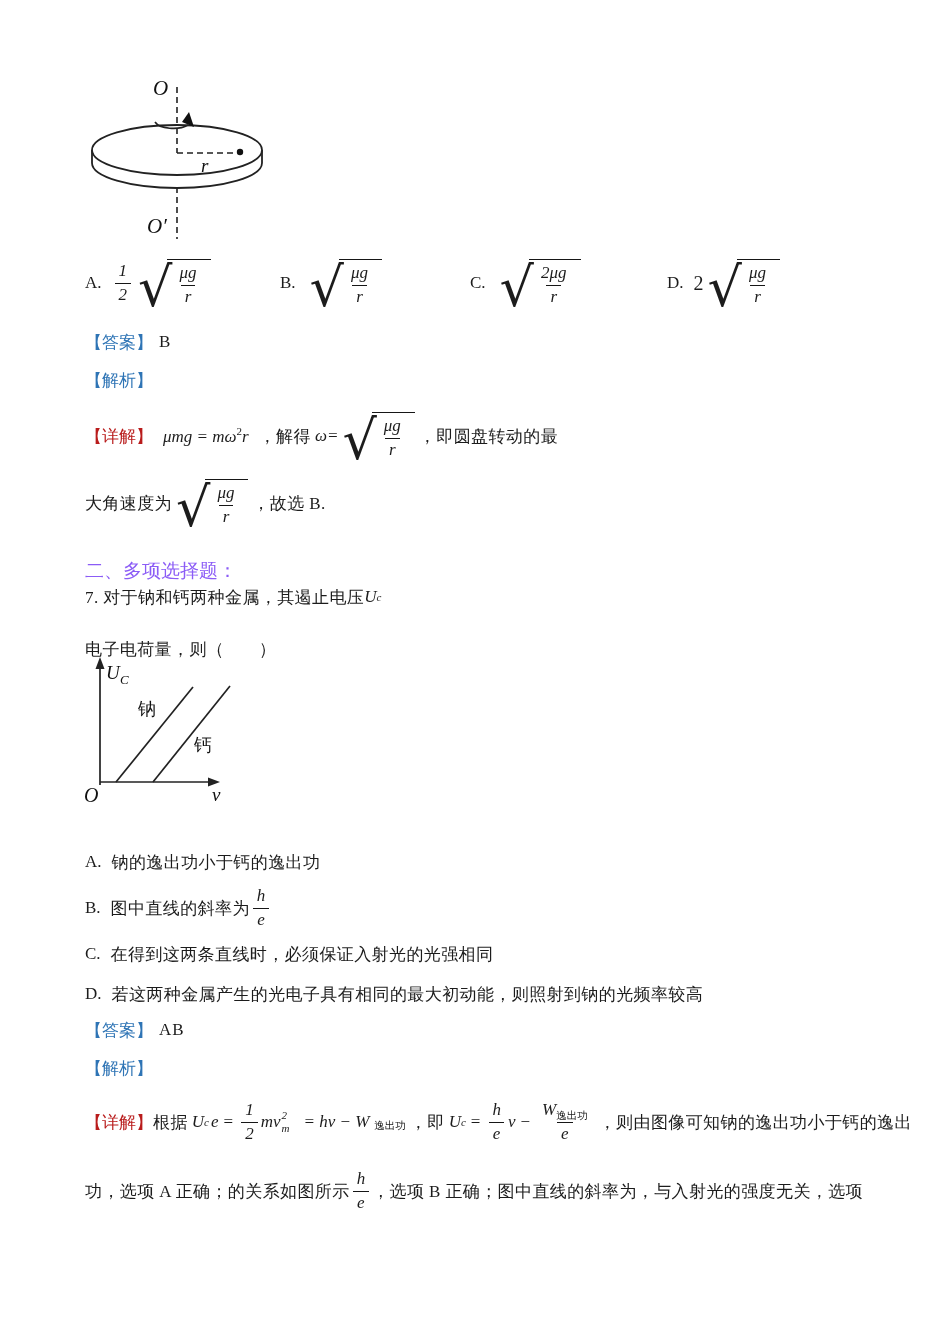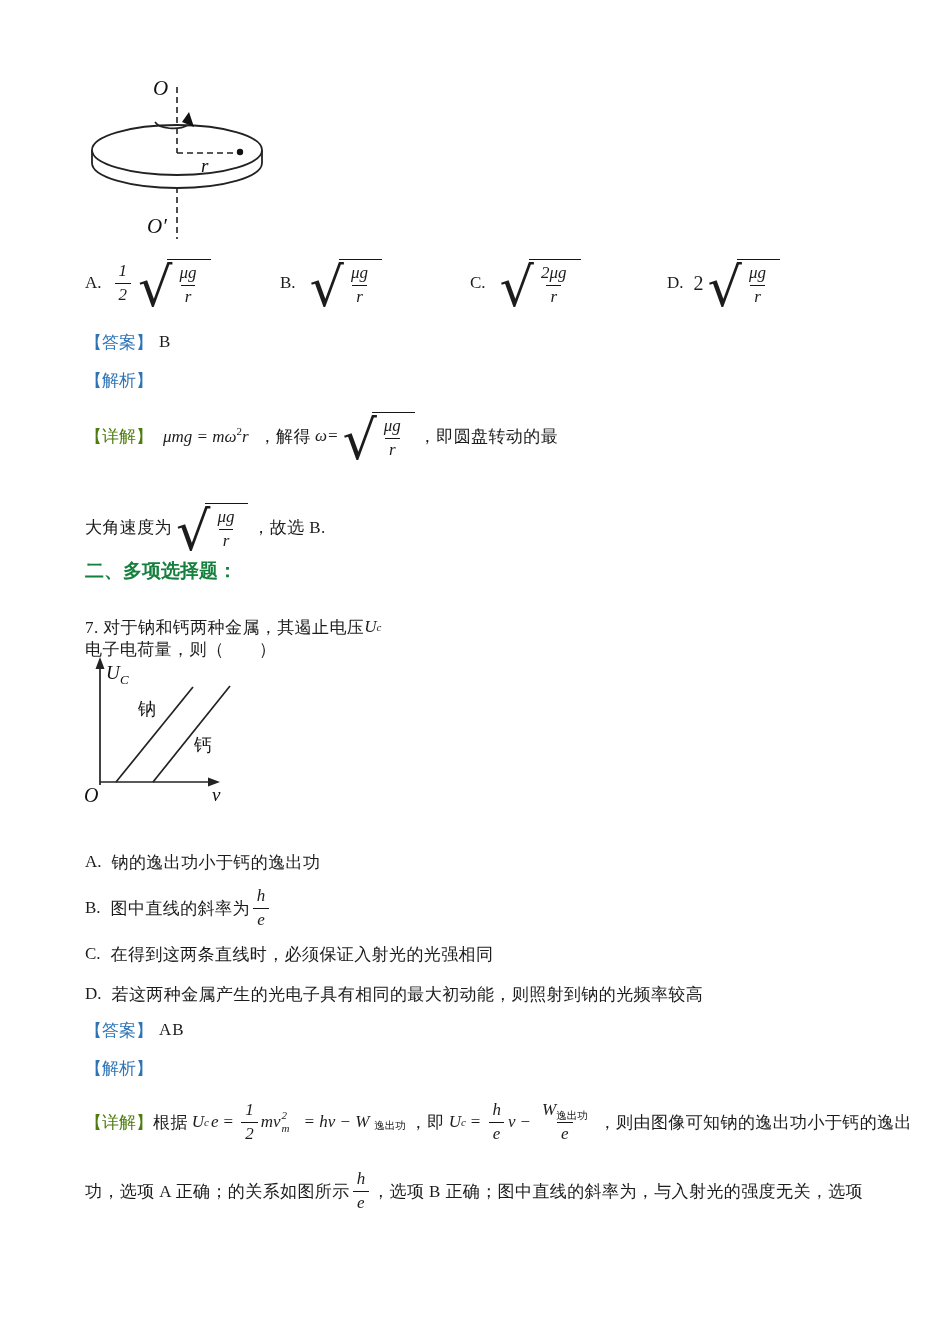--- a/index.html
+++ b/index.html
@@ -7,25 +7,25 @@
   .page {
     position:relative; width:950px; height:1344px; background:#fff;
     font-family:"Liberation Serif","DejaVu Serif",serif;
     color:#1c1c1c; font-size:17px; overflow:hidden;
   }
   .row {
     position:absolute; left:85px; display:flex; align-items:center;
     white-space:nowrap;
   }
   .tag-blue { color:#2E74B5; }
-  .tag-black { color:#4d7c0f; }
+  .tag-black { color:#b91c1c; }
   .ans-letter { margin-left:6px; letter-spacing:1px; }
   .section-header {
     font-family:"Liberation Sans","DejaVu Sans",sans-serif;
-    font-weight:bold; font-size:19px; color:#15803d;margin-top:18px;
+    font-weight:normal; font-size:19px; color:#8b5cf6;margin-top:18px;
   }
   i, .it { font-style:italic; }
   sub { font-size:11px; }
   sup { font-size:11px; }
   .cn-sub { font-size:10.5px; font-style:normal; position:relative; top:4px; }
   .op { margin:0 5px; font-style:italic; }
   .plain { font-style:normal; }
 
   
   .frac {
@@ -168,39 +168,39 @@
       <span class="radicand">
           <span class="frac">
         <span class="num">μg</span>
         <span class="den">r</span>
       </span>
         </span>
     </span>
     <span class="q-text">，即圆盘转动的最</span>
   </div>
 
-  <div class="row" style="top:496px;height:62px;">
+  <div class="row" style="top:472px;height:62px;">
     <span class="q-text">大角速度为</span>
     <span class="sqrt">
       <span class="sign">√</span>
       <span class="radicand">
           <span class="frac">
         <span class="num">μg</span>
         <span class="den">r</span>
       </span>
         </span>
     </span>
     <span class="q-text">，故选 B.</span>
   </div>
 
   <div class="row" style="top:549px;height:26px;">
     <span class="section-header">二、多项选择题：</span>
   </div>
 
-  <div class="row" style="top:614px;height:26px;">
+  <div class="row" style="top:584px;height:26px;">
     <span class="q-text">7. 对于钠和钙两种金属，其遏止电压</span>
     <i>U</i>
       <sub style="font-style:italic;">c</sub>
   </div>
   <div class="row" style="top:636px;height:26px;">
     <span class="q-text">电子电荷量，则（　　）</span>
   </div>
 
   <svg style="position:absolute;left:82px;top:653px;" width="235" height="165" viewBox="0 0 235 165">
 

